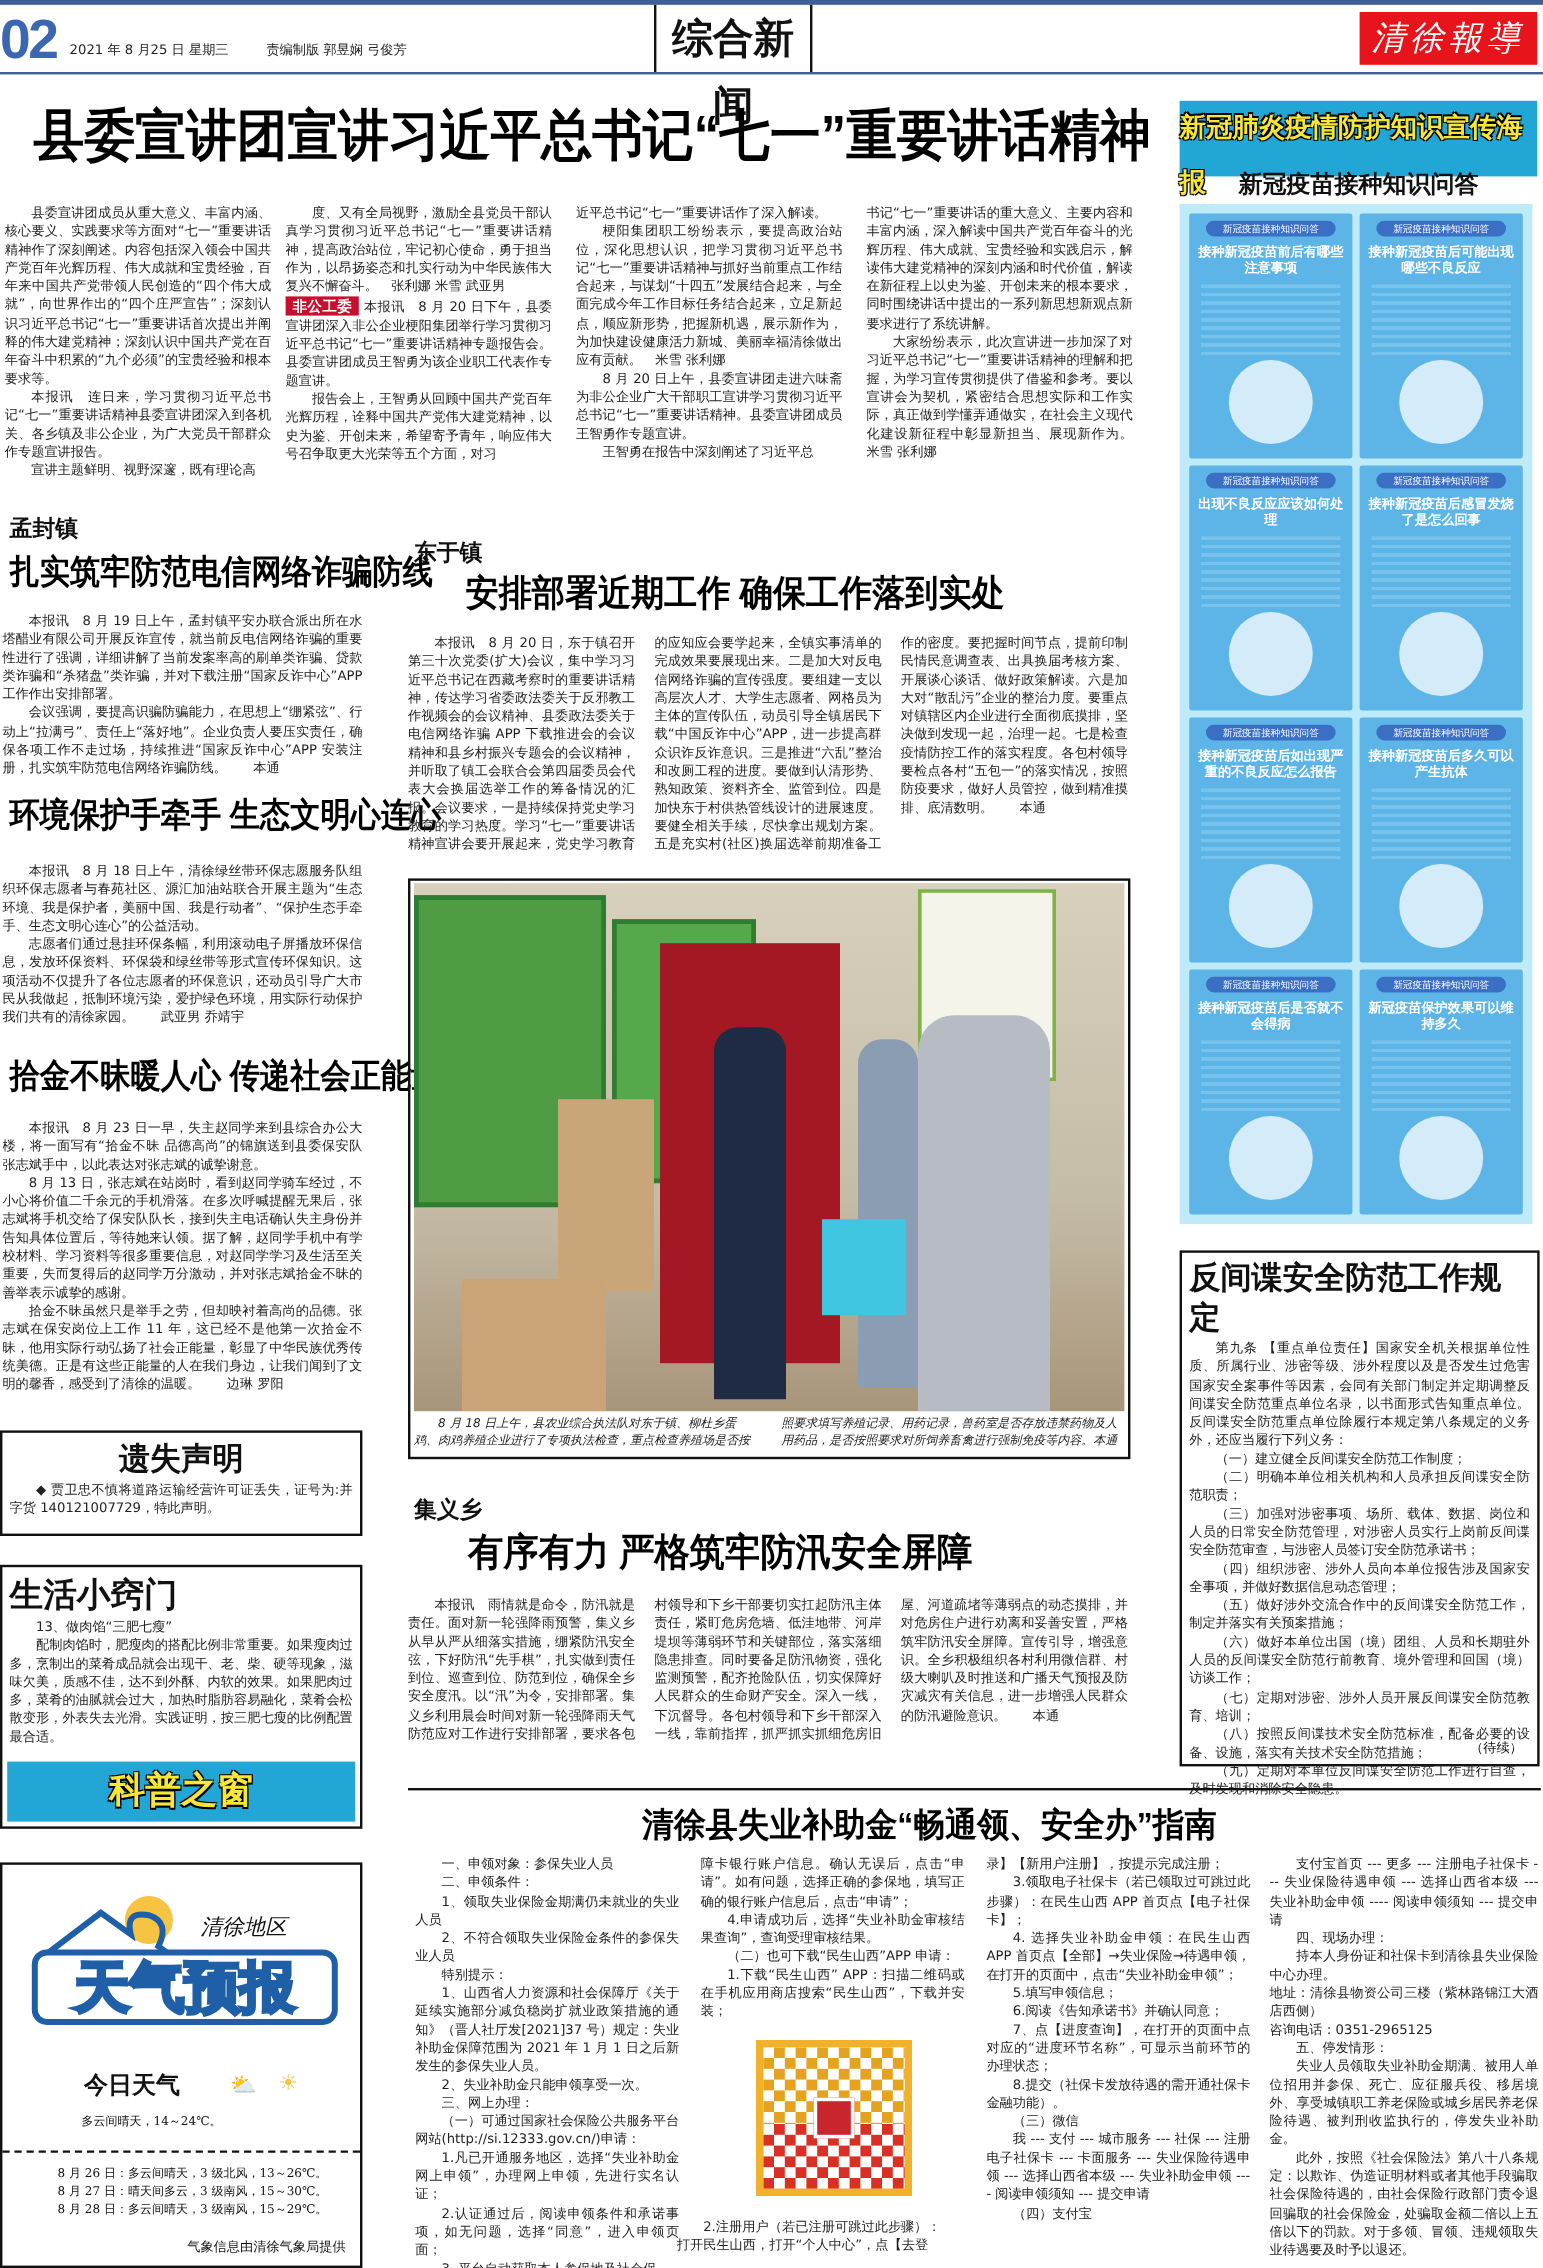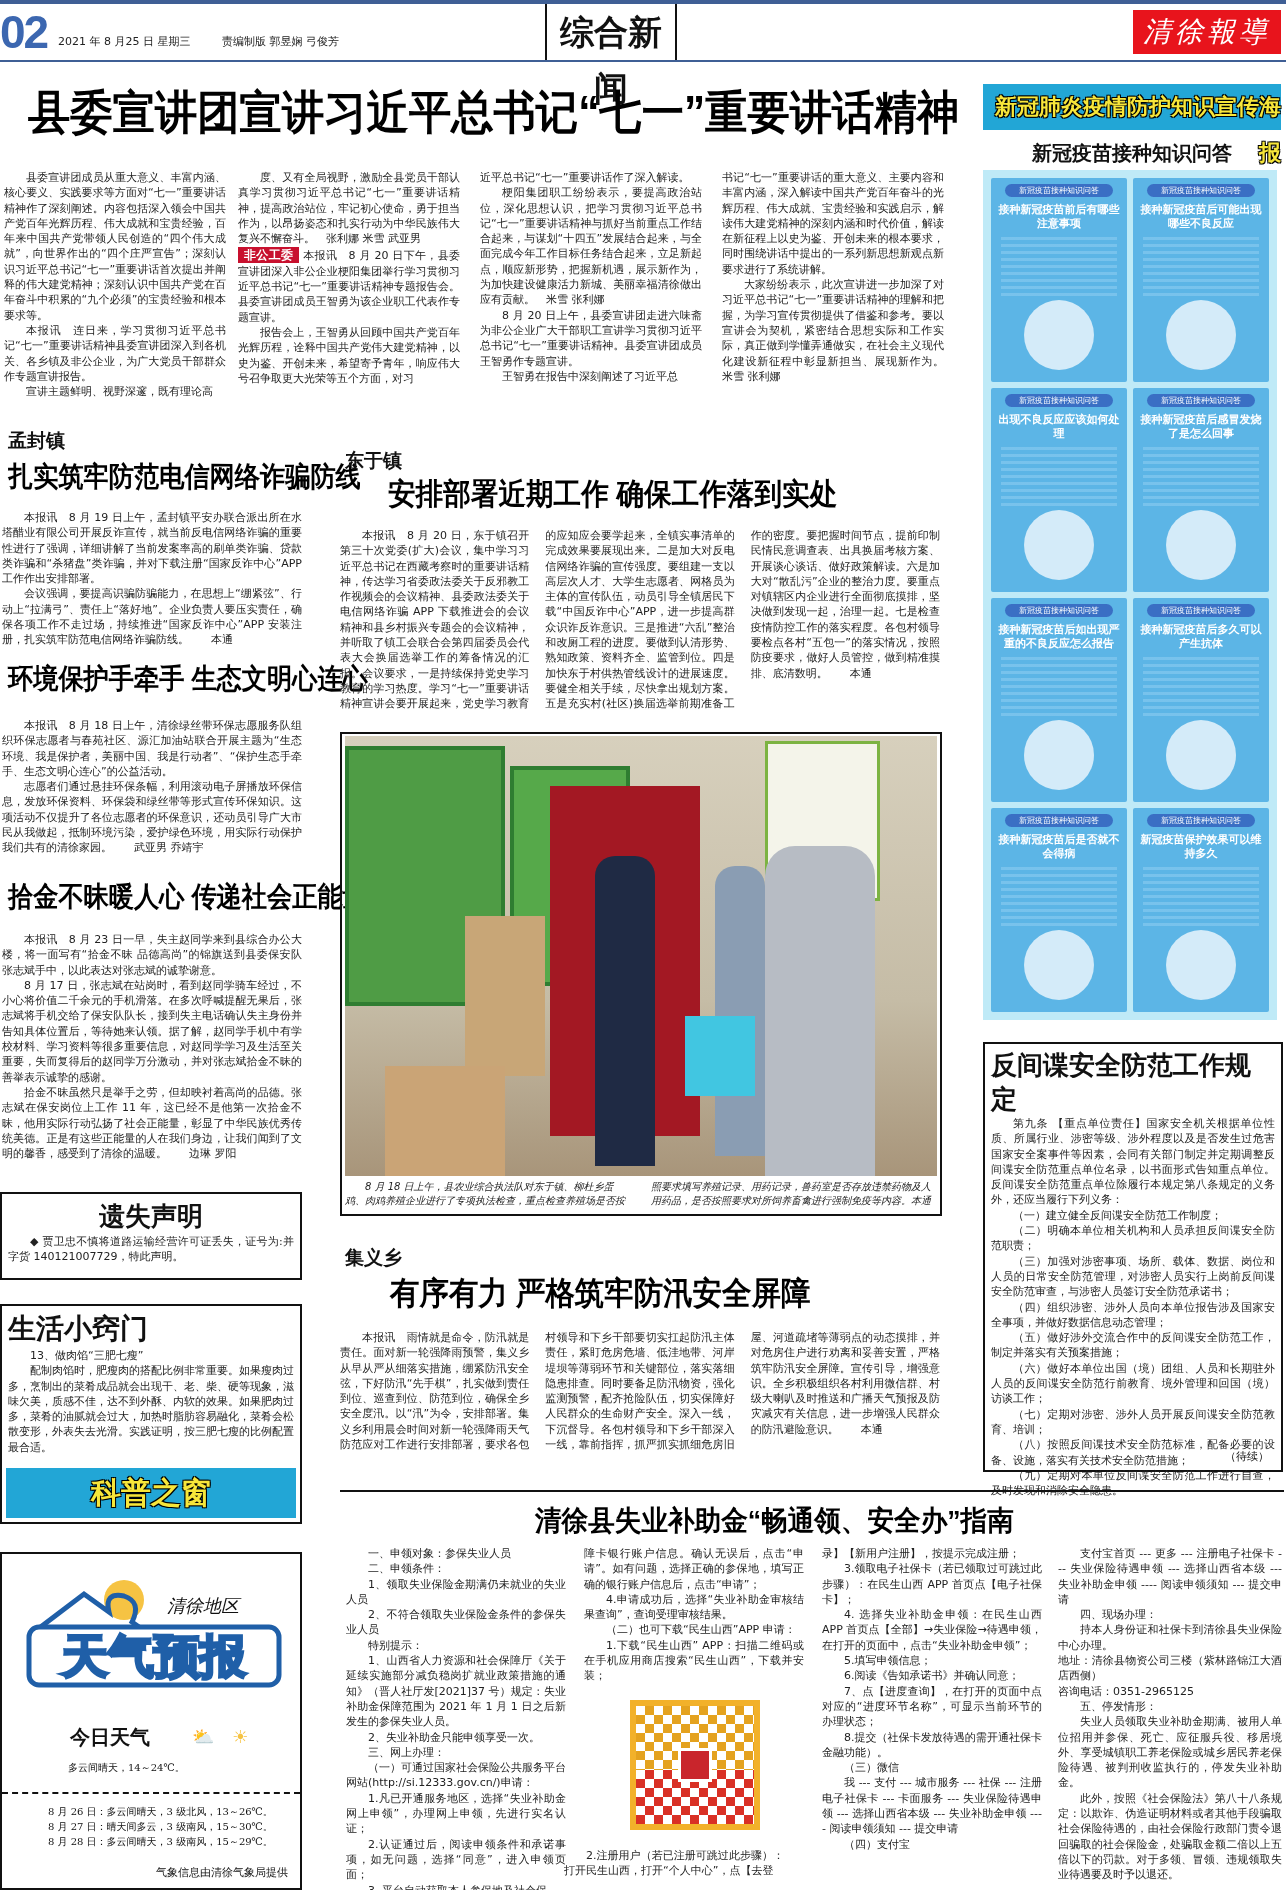--- a/index.html
+++ b/index.html
@@ -11,21 +11,21 @@
 .hdr-meta{left:58px;top:34px;font-size:11px;color:#222}
 .hdr-meta span{margin-right:28px}
 .section{left:545px;top:4px;width:132px;height:56px;border-left:2px solid #111;border-right:2px solid #111;font-family:"DejaVu Serif",serif;font-size:34px;font-weight:bold;text-align:center;line-height:56px}
 .masthead{left:1133px;top:10px;width:148px;height:44px;background:#e8141c;color:#fff;font-family:"DejaVu Serif",serif;font-size:28px;font-style:italic;text-align:center;line-height:44px;letter-spacing:4px}
 .headline-big{font-family:"Liberation Sans",sans-serif;font-weight:bold;color:#000;white-space:nowrap;transform-origin:left top}
 .body-text{font-size:11px;line-height:15.3px;color:#222;text-align:justify}
 .body-text p{text-indent:2em}
 .body-text p.noi{text-indent:0}
 .kicker{font-family:"DejaVu Serif",serif;font-weight:bold;font-size:19px}
 .box{border:2px solid #111}
-.poster-title{left:983px;top:84px;width:298px;height:46px;background:#22a6d6;color:#f7e63a;font-weight:bold;font-size:22px;text-align:right;line-height:46px;text-shadow:1px 1px 0 #000,-1px -1px 0 #000,1px -1px 0 #000,-1px 1px 0 #000}
+.poster-title{left:983px;top:84px;width:298px;height:63px;background:#22a6d6;color:#f7e63a;font-weight:bold;font-size:22px;text-align:left;line-height:46px;text-shadow:1px 1px 0 #000,-1px -1px 0 #000,1px -1px 0 #000,-1px 1px 0 #000}
 .poster-sub{left:983px;top:140px;width:298px;text-align:center;font-weight:bold;font-size:20px}
 .poster-grid{left:983px;top:170px;width:294px;height:850px;background:#bfeaf7;padding:8px;display:grid;grid-template-columns:1fr 1fr;grid-gap:6px}
 .card{background:#5cb5e6;border-radius:2px;padding:6px;color:#fff;position:relative;overflow:hidden}
 .card .tag{background:#3a6fc4;border-radius:8px;font-size:8px;text-align:center;padding:1px 0;margin:0 8px}
 .card .ct{font-weight:bold;font-size:11px;text-align:center;margin:6px 0 6px;line-height:14px}
 .card .cb{height:60px;background:repeating-linear-gradient(#7fc6ee 0 3px,transparent 3px 7px);opacity:.8;margin:0 4px}
 .card .art{position:absolute;left:50%;bottom:12px;transform:translateX(-50%);width:70px;height:70px;border-radius:50%;background:#e9f4fb;opacity:.85}
 .photo{left:345px;top:736px;width:592px;height:440px;background:linear-gradient(180deg,#d7d0bd 0%,#c5bca6 60%,#a8957a 100%);overflow:hidden}
 .photo .board1{left:0;top:10px;width:160px;height:260px;background:#4f9c45;border:4px solid #2f7d31}
 .photo .board2{left:165px;top:30px;width:120px;height:220px;background:#56a94a;border:4px solid #2f7d31}
@@ -87,21 +87,21 @@
 
 <div class="abs headline-big" style="left:8px;top:660px;font-size:28px;transform:scaleX(0.9)">环境保护手牵手 生态文明心连心</div>
 <div class="abs body-text" style="left:2px;top:718px;width:300px">
   <p>本报讯　8 月 18 日上午，清徐绿丝带环保志愿服务队组织环保志愿者与春苑社区、源汇加油站联合开展主题为“生态环境、我是保护者，美丽中国、我是行动者”、“保护生态手牵手、生态文明心连心”的公益活动。</p>
   <p>志愿者们通过悬挂环保条幅，利用滚动电子屏播放环保信息，发放环保资料、环保袋和绿丝带等形式宣传环保知识。这项活动不仅提升了各位志愿者的环保意识，还动员引导广大市民从我做起，抵制环境污染，爱护绿色环境，用实际行动保护我们共有的清徐家园。　　武亚男 乔靖宇</p>
 </div>
 
 <div class="abs headline-big" style="left:8px;top:878px;font-size:28px;transform:scaleX(0.9)">拾金不昧暖人心 传递社会正能量</div>
 <div class="abs body-text" style="left:2px;top:932px;width:300px">
   <p>本报讯　8 月 23 日一早，失主赵同学来到县综合办公大楼，将一面写有“拾金不昧 品德高尚”的锦旗送到县委保安队张志斌手中，以此表达对张志斌的诚挚谢意。</p>
-  <p>8 月 17 日，张志斌在站岗时，看到赵同学骑车经过，不小心将价值二千余元的手机滑落。在多次呼喊提醒无果后，张志斌将手机交给了保安队队长，接到失主电话确认失主身份并告知具体位置后，等待她来认领。据了解，赵同学手机中有学校材料、学习资料等很多重要信息，对赵同学学习及生活至关重要，失而复得后的赵同学万分激动，并对张志斌拾金不昧的善举表示诚挚的感谢。</p>
+  <p>8 月 13 日，张志斌在站岗时，看到赵同学骑车经过，不小心将价值二千余元的手机滑落。在多次呼喊提醒无果后，张志斌将手机交给了保安队队长，接到失主电话确认失主身份并告知具体位置后，等待她来认领。据了解，赵同学手机中有学校材料、学习资料等很多重要信息，对赵同学学习及生活至关重要，失而复得后的赵同学万分激动，并对张志斌拾金不昧的善举表示诚挚的感谢。</p>
   <p>拾金不昧虽然只是举手之劳，但却映衬着高尚的品德。张志斌在保安岗位上工作 11 年，这已经不是他第一次拾金不昧，他用实际行动弘扬了社会正能量，彰显了中华民族优秀传统美德。正是有这些正能量的人在我们身边，让我们闻到了文明的馨香，感受到了清徐的温暖。　　边琳 罗阳</p>
 </div>
 
 <div class="abs box" style="left:0;top:1192px;width:302px;height:88px;padding:4px 6px">
   <div style="text-align:center;font-weight:bold;font-size:26px;line-height:36px">遗失声明</div>
   <div class="body-text" style="text-indent:2em">◆ 贾卫忠不慎将道路运输经营许可证丢失，证号为:并字货 140121007729，特此声明。</div>
 </div>
 
 <div class="abs box" style="left:0;top:1304px;width:302px;height:220px;padding:4px 6px">
   <div style="text-align:left;font-weight:bold;font-size:28px;line-height:38px">生活小窍门</div>

